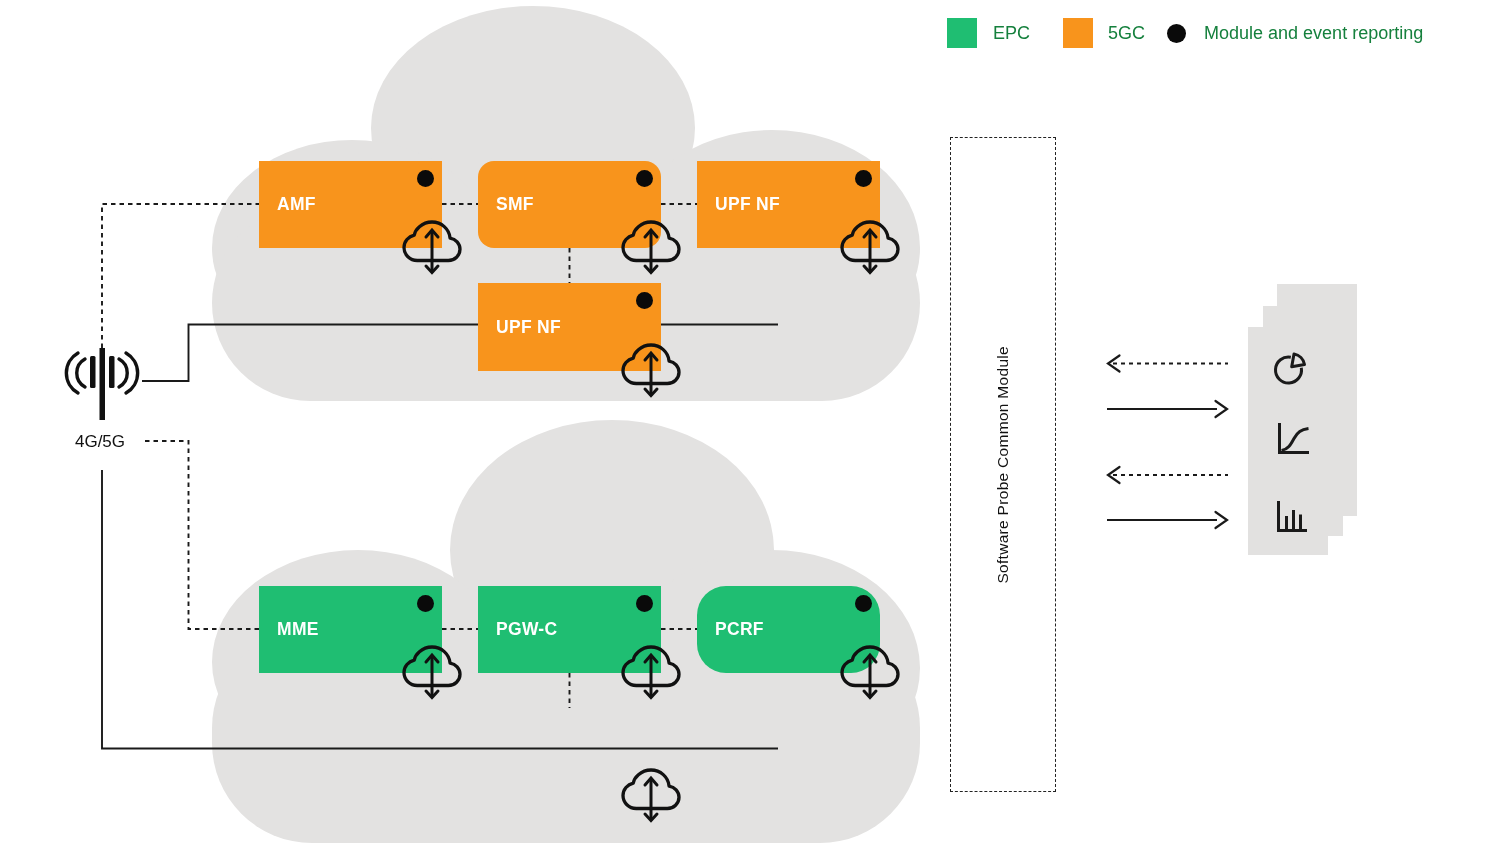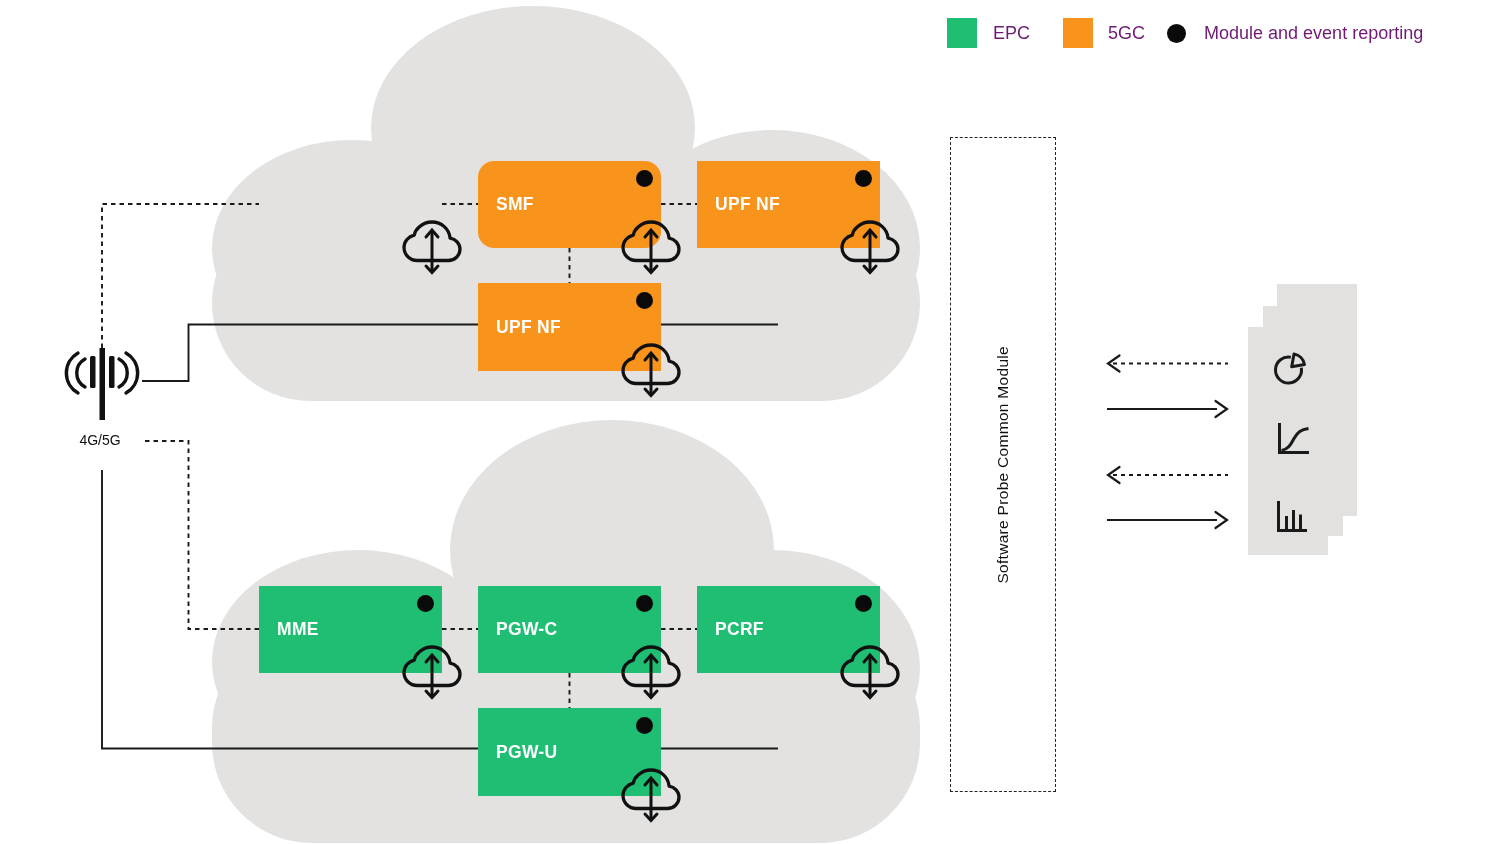--- a/index.html
+++ b/index.html
@@ -15,46 +15,46 @@
   .nf-box .lbl{color:#fff;font-size:17.5px;font-weight:bold;padding-left:18px;letter-spacing:.3px;}
   .nf-box .dot{position:absolute;right:8.5px;top:8.5px;width:17px;height:17px;border-radius:50%;background:#0a0a0a;}
   .orange{background:#F8941C;}
   .green{background:#1FBE72;}
   #box-amf {left:259px;top:161px;}
   #box-smf {left:478px;top:161px;border-radius:16px;}
   #box-upf1{left:697px;top:161px;}
   #box-upf2{left:478px;top:283px;}
   #box-mme {left:259px;top:586px;}
   #box-pgwc{left:478px;top:586px;}
-  #box-pcrf{left:697px;top:586px;}
+  #box-pcrf{left:697px;top:586px;border-radius:29px;}
   #box-pgwu{left:478px;top:708px;}
 
   
   .probe{position:absolute;left:950px;top:137px;width:106px;height:655px;border:1.8px dashed #222;
          box-sizing:border-box;display:flex;align-items:center;justify-content:center;z-index:2;background:#fff;}
   .probe .vtext{writing-mode:vertical-rl;transform:rotate(180deg);font-size:15.5px;color:#111;
                 letter-spacing:.3px;white-space:nowrap;}
 
   
   .access-label{position:absolute;left:60px;top:432px;width:80px;text-align:center;
-                font-size:14px;color:#111;z-index:2;}
+                font-size:17px;color:#111;z-index:2;}
 
   
   .card{position:absolute;background:#E2E1E0;z-index:1;}
   .card.back {left:1277px;top:284px;width:80px;height:232px;}
   .card.mid  {left:1263px;top:306px;width:80px;height:230px;}
   .card.front{left:1248px;top:327px;width:80px;height:228px;z-index:2;}
 
   
   .legend{position:absolute;left:947px;top:18px;height:30px;display:flex;align-items:center;z-index:4;}
   .legend .sw{width:30px;height:30px;}
   .legend .sw.epc{background:#1FBE72;margin-right:16px;}
   .legend .sw.fgc{background:#F8941C;margin-right:15px;}
   .legend .ldot{width:19px;height:19px;border-radius:50%;background:#0a0a0a;margin-right:18px;}
-  .legend .ltext{font-size:18px;color:#701a75;}
+  .legend .ltext{font-size:18px;color:#15803d;}
   .legend .ltext.epc{margin-right:33px;}
   .legend .ltext.fgc{margin-right:22px;}
 </style>
 </head>
 <body>
 
 <div class="stage">
 
   <svg class="layer" width="1500" height="844" viewBox="0 0 1500 844">
 
@@ -116,20 +116,24 @@
         <line x1="1113" y1="475" x2="1228" y2="475" stroke-dasharray="4 4"></line>
         <polyline points="1119.5,467 1108,475 1119.5,483" stroke-linecap="round"></polyline>
       </g>
       <g>
         <line x1="1107" y1="520" x2="1217" y2="520"></line>
         <polyline points="1215.5,512 1227,520 1215.5,528" stroke-linecap="round"></polyline>
       </g>
     </g>
   </svg>
 
+  <div class="nf-box orange" id="box-amf">
+    <span class="lbl">AMF</span>
+    <span class="dot"></span>
+  </div>
   <div class="nf-box orange" id="box-smf">
     <span class="lbl">SMF</span>
     <span class="dot"></span>
   </div>
   <div class="nf-box orange" id="box-upf1">
     <span class="lbl">UPF NF</span>
     <span class="dot"></span>
   </div>
   <div class="nf-box orange tall" id="box-upf2">
     <span class="lbl">UPF NF</span>
@@ -138,24 +142,20 @@
   <div class="nf-box green" id="box-mme">
     <span class="lbl">MME</span>
     <span class="dot"></span>
   </div>
   <div class="nf-box green" id="box-pgwc">
     <span class="lbl">PGW-C</span>
     <span class="dot"></span>
   </div>
   <div class="nf-box green" id="box-pcrf">
     <span class="lbl">PCRF</span>
-    <span class="dot"></span>
-  </div>
-  <div class="nf-box green tall" id="box-pgwu">
-    <span class="lbl">PGW-U</span>
     <span class="dot"></span>
   </div>
 
   <div class="probe">
     <span class="vtext">Software Probe Common Module</span>
   </div>
 
   <div class="access-label">4G/5G</div>
 
   <div class="card back"></div>

